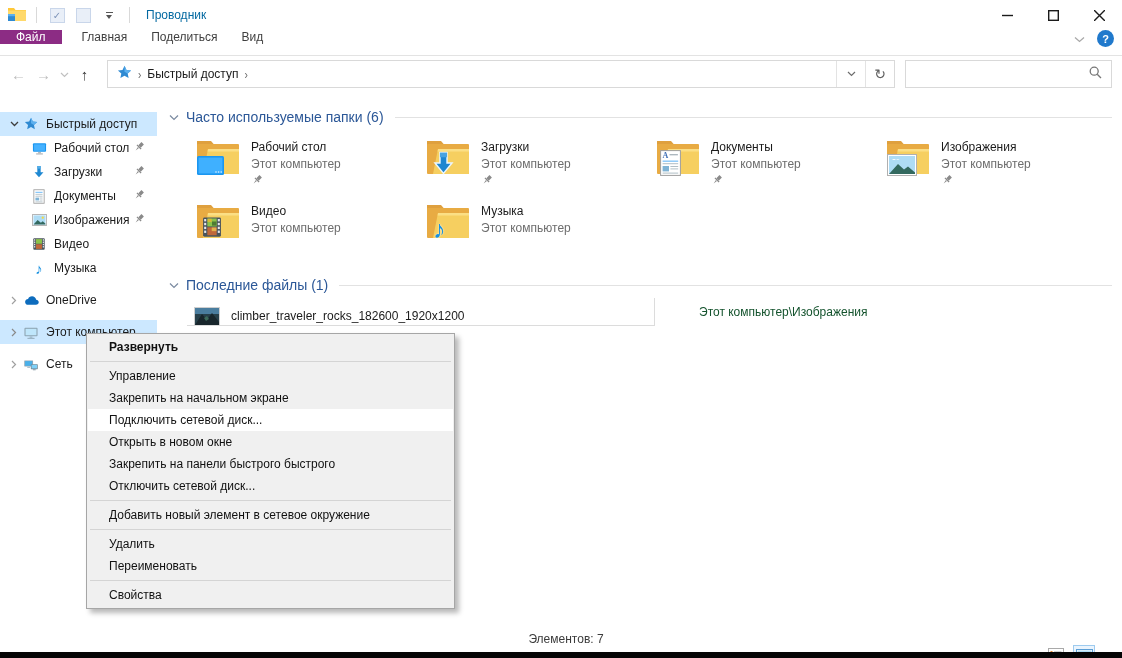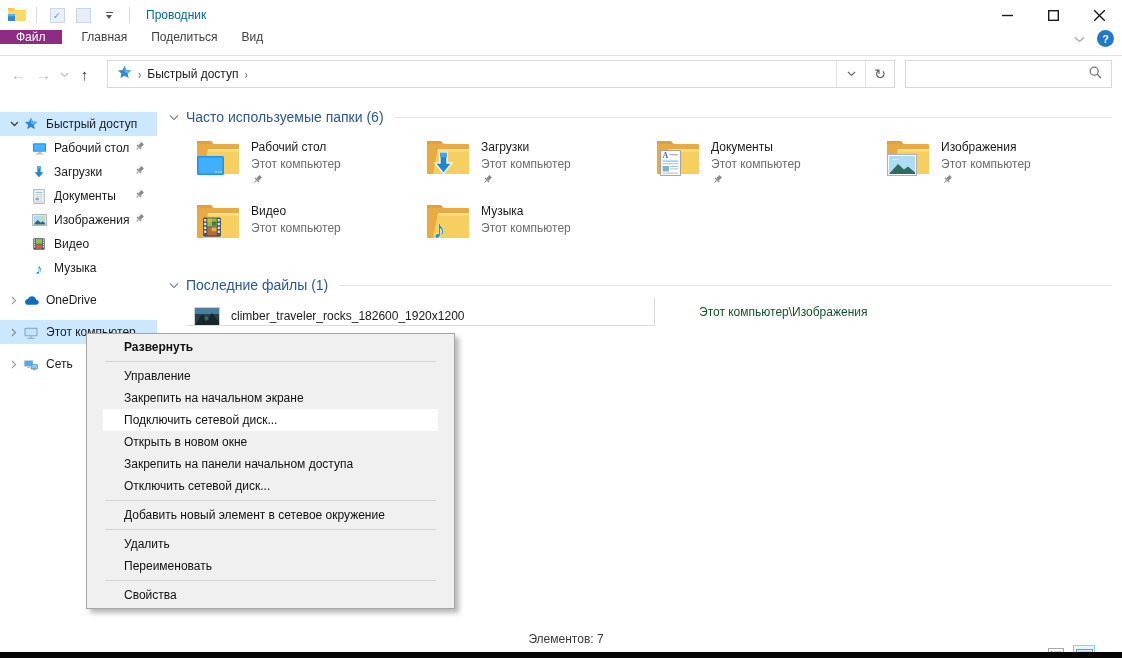--- a/index.html
+++ b/index.html
@@ -67,21 +67,21 @@
   .tile-loc { color:#6d6d6d; margin-top:3px; }
   .tile-pin { margin-top:3px; }
 
   .file-row { position:absolute; left:30px; top:210px; height:28px; display:flex; align-items:center; }
   .file-hover-rect { position:absolute; left:0; top:-4px; width:468px; height:28px; border-right:1px solid #dcdcdc; border-bottom:1px solid #dcdcdc; }
   .file-thumb { margin-left:8px; margin-right:12px; box-shadow:0 0 0 1px #cfcfcf; display:flex; }
   .file-name { color:#1b1b1b; }
   .file-path { position:absolute; left:492px; top:3px; color:#14532d; white-space:nowrap;margin-left:20px; }
 
   
-  .context-menu { position:absolute; left:86px; top:333px; width:369px; background:#f0f0f0; border:1px solid #a6a6a6; padding:2px 16px; box-shadow:4px 4px 5px rgba(0,0,0,.28); z-index:50; }
+  .context-menu { position:absolute; left:86px; top:333px; width:369px; background:#f0f0f0; border:1px solid #a6a6a6; padding:2px 1px; box-shadow:4px 4px 5px rgba(0,0,0,.28); z-index:50; }
   .menu-item { height:22px; line-height:22px; padding-left:21px; color:#111; white-space:nowrap; }
   .menu-item.default { font-weight:bold; }
   .menu-item.hover { background:#ffffff; }
   .menu-sep { height:1px; background:#d4d4d4; margin:3px 2px; }
 
   
   .statusbar { position:absolute; left:0; top:632px; width:1122px; height:20px; display:flex; align-items:center; color:#3b3b3b;flex-direction:column; }
   .status-count { padding-left:10px; }
   .status-div { width:1px; height:13px; background:#d0d0d0; margin-left:12px; }
   .view-btns { margin-left:auto; display:flex; gap:8px; padding-right:28px; }
@@ -575,21 +575,21 @@
   </div>
 </div>
 
 <div class="context-menu">
   <div class="menu-item default">Развернуть</div>
   <div class="menu-sep"></div>
   <div class="menu-item">Управление</div>
   <div class="menu-item">Закрепить на начальном экране</div>
   <div class="menu-item hover">Подключить сетевой диск...</div>
   <div class="menu-item">Открыть в новом окне</div>
-  <div class="menu-item">Закрепить на панели начальном доступа</div>
+  <div class="menu-item">Закрепить на панели быстрого быстрого</div>
   <div class="menu-item">Отключить сетевой диск...</div>
   <div class="menu-sep"></div>
   <div class="menu-item">Добавить новый элемент в сетевое окружение</div>
   <div class="menu-sep"></div>
   <div class="menu-item">Удалить</div>
   <div class="menu-item">Переименовать</div>
   <div class="menu-sep"></div>
   <div class="menu-item">Свойства</div>
 </div>
 

